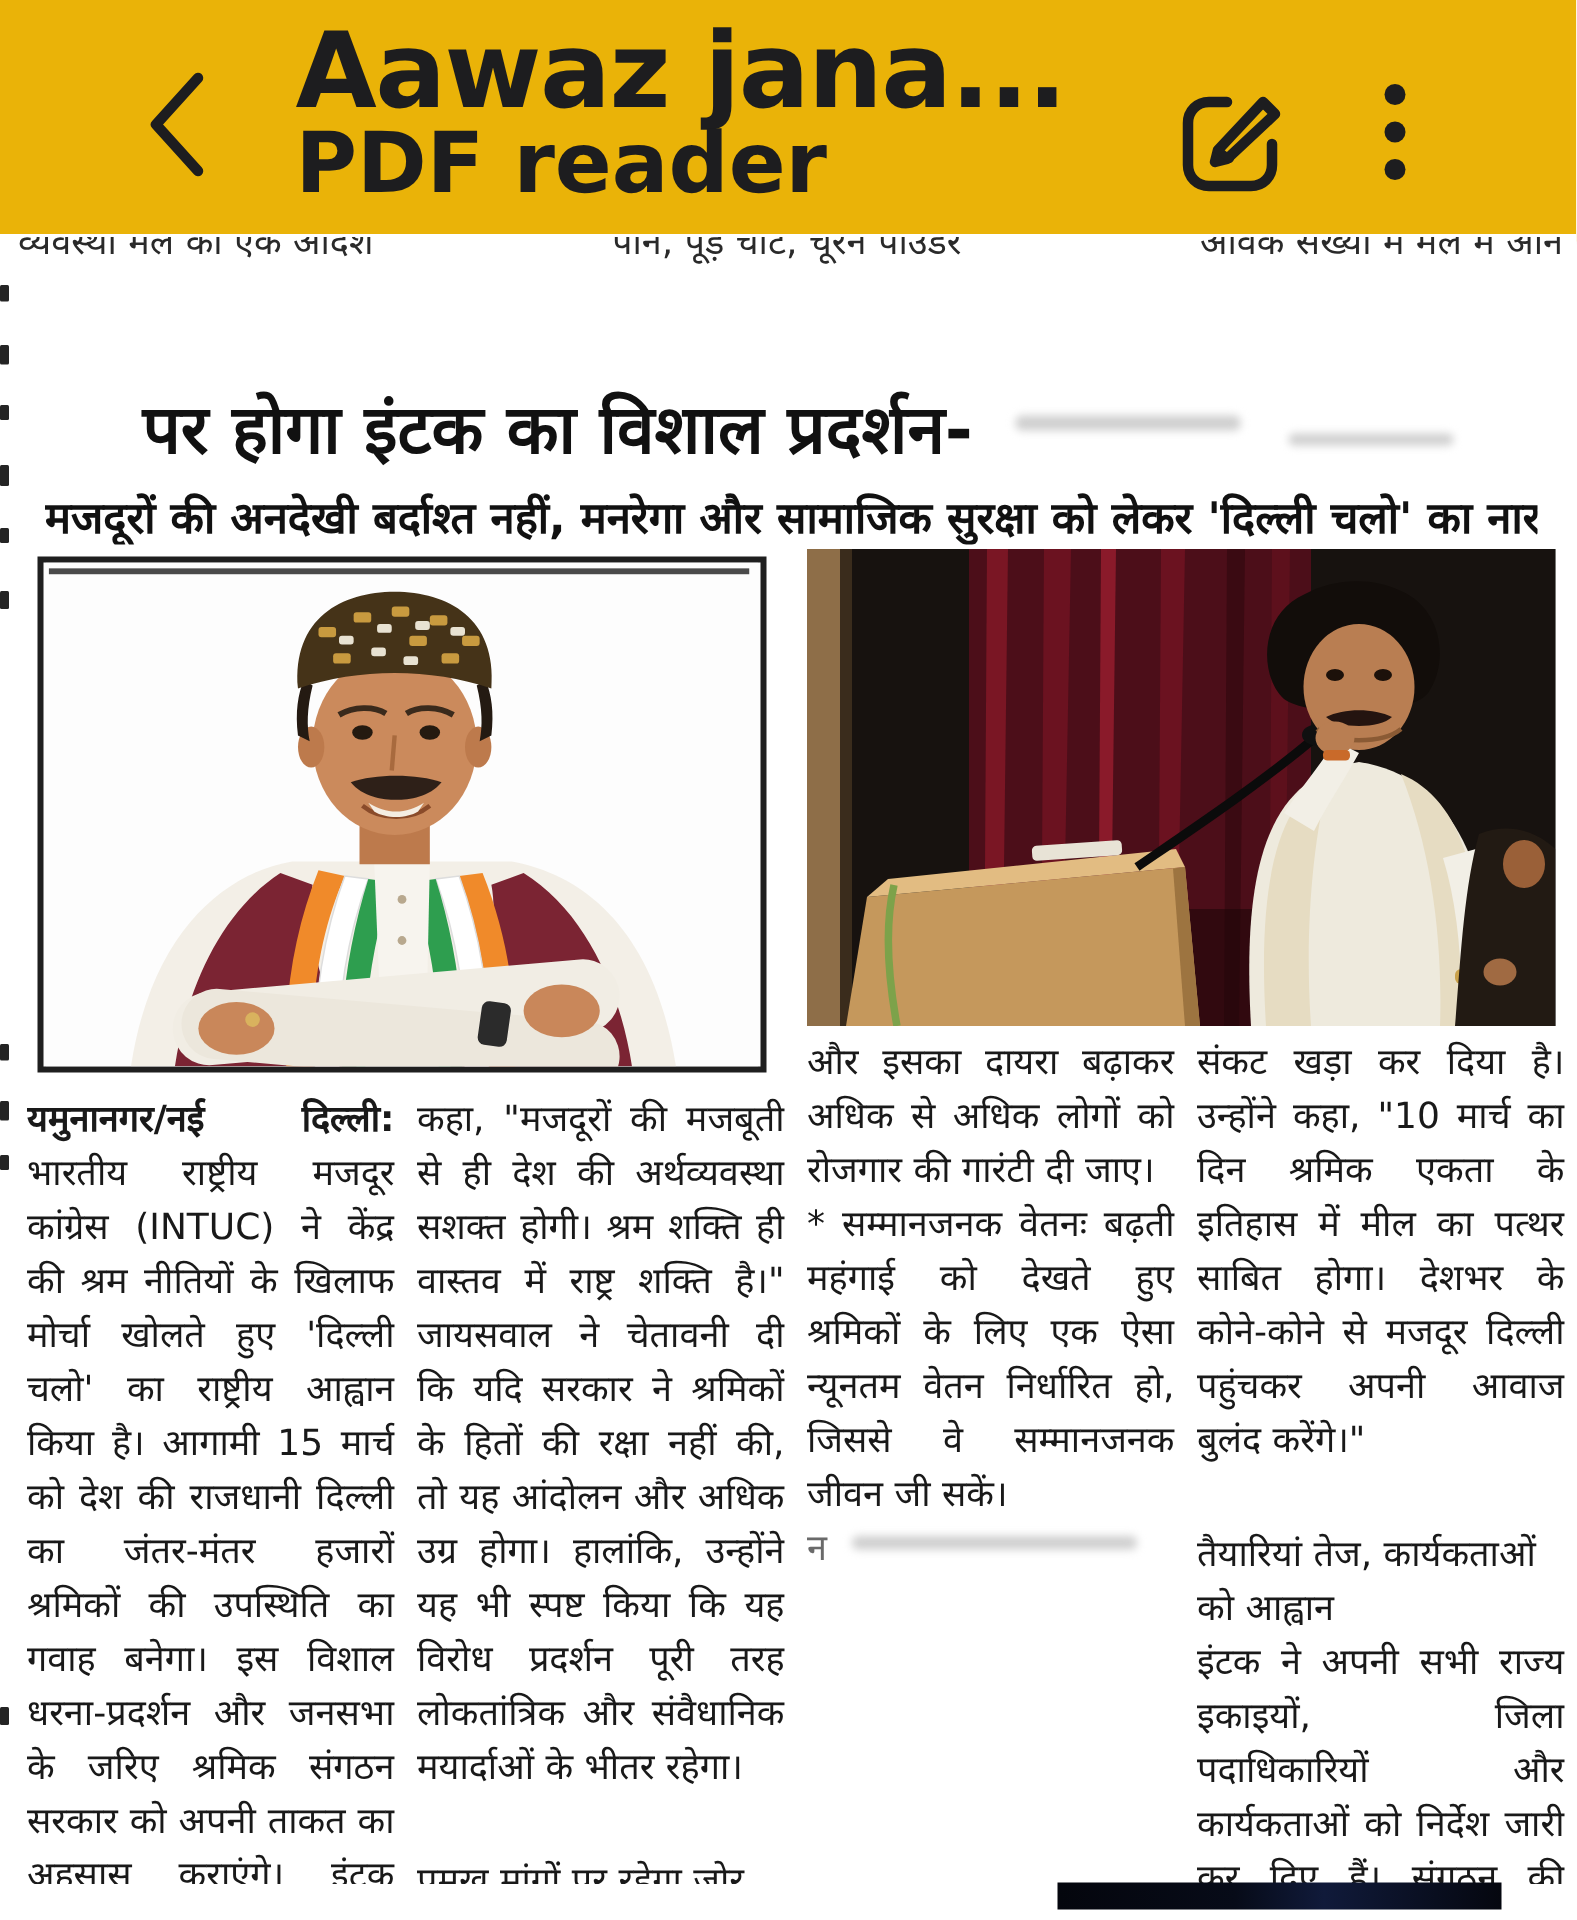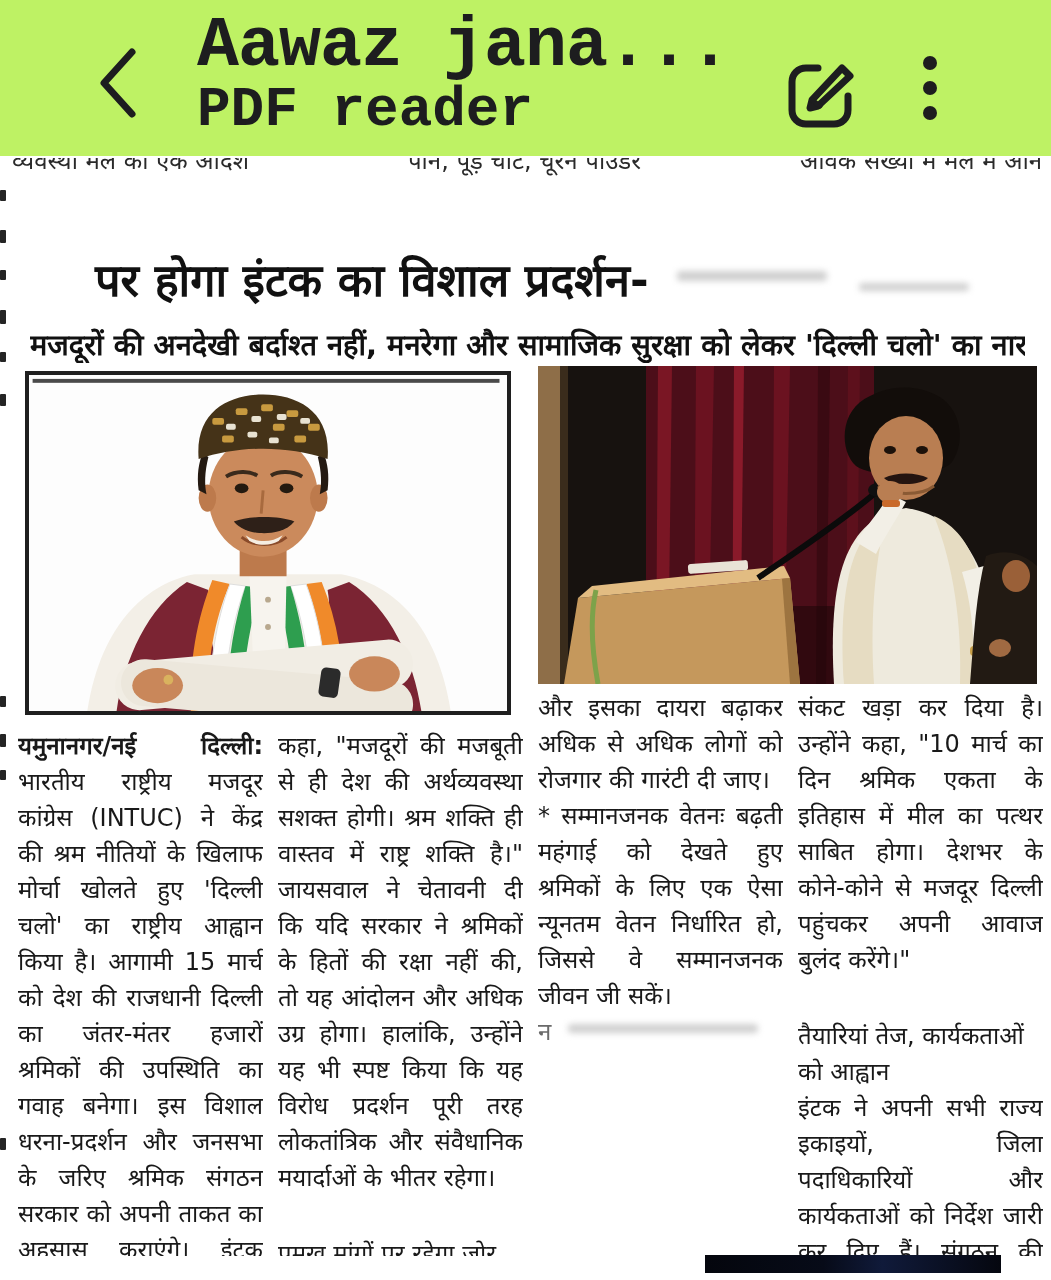--- a/index.html
+++ b/index.html
@@ -1,32 +1,32 @@
 <!DOCTYPE html>
 <html><head>
 <meta charset="utf-8">
 <style>
   html,body{margin:0;padding:0;background:#ffffff;}
   .screen{position:relative;width:1051px;height:1280px;background:#ffffff;overflow:hidden;
           font-family:"DejaVu Sans",sans-serif;color:#1c1c1c;}
   
-  .app-header{position:absolute;left:0;top:0;width:1051px;height:161px;background:#bef264;font-family:Liberation Mono, monospace;}
+  .app-header{position:absolute;left:0;top:0;width:1051px;height:161px;background:#eab308;}
   .hdr-divider{position:absolute;left:0;top:161px;width:1051px;height:2px;background:#e7e7e7;}
   .back-btn{position:absolute;left:88px;top:42px;width:60px;height:82px;background:none;border:none;padding:0;cursor:pointer;}
   .titles{position:absolute;left:197px;top:10px;}
   .app-title{margin:0;font-size:70px;line-height:74px;font-weight:800;color:#1d1d1f;letter-spacing:-1px;white-space:nowrap;}
   .app-subtitle{margin:0;font-size:56px;line-height:52px;font-weight:600;color:#1d1d1f;white-space:nowrap;}
   .edit-btn{position:absolute;left:776px;top:44px;width:94px;height:94px;background:none;border:none;padding:0;cursor:pointer;}
   .menu-btn{position:absolute;left:903px;top:50px;width:54px;height:76px;background:none;border:none;padding:0;cursor:pointer;}
   
   .doc{position:absolute;left:0;top:156px;width:1051px;height:1117px;background:#ffffff;}
   .clip-strip{position:absolute;left:12px;top:2px;width:1030px;height:24px;overflow:hidden;}
   .clip-strip-inner{display:flex;justify-content:space-between;margin-top:-16px;font-size:24px;line-height:38px;color:#2a2a2a;white-space:nowrap;}
   .headline1{position:absolute;left:38px;top:40px;width:1000px;font-size:45px;line-height:54px;font-weight:800;color:#111;white-space:nowrap;}
-  .headline2-row{position:absolute;left:95px;top:97px;width:940px;height:62px;display:flex;align-items:flex-start;}
+  .headline2-row{position:absolute;left:95px;top:97px;width:940px;height:62px;display:flex;align-items:flex-end;}
   .headline2{font-size:45px;line-height:56px;font-weight:800;color:#111;white-space:nowrap;}
   .hl-blob{position:relative;flex:1;height:56px;margin-left:10px;background:#fff;}
   .smudge{position:absolute;background:#cfcfcf;filter:blur(3px);border-radius:4px;}
   .subheadline{position:absolute;left:30px;top:168px;width:995px;font-size:29px;font-weight:800;color:#111;white-space:nowrap;overflow:hidden;}
   
   .photo-left{position:absolute;left:25px;top:215px;width:486px;height:344px;border:4px solid #1f1f1f;box-sizing:border-box;background:#fdfdfd;overflow:hidden;}
   .photo-right{position:absolute;left:538px;top:210px;width:499px;height:318px;background:#17120f;overflow:hidden;}
   .photo-left svg,.photo-right svg{display:block;width:100%;height:100%;}
   
   .col{position:absolute;width:245px;font-size:24px;line-height:36px;text-align:justify;color:#191919;overflow:hidden;}

